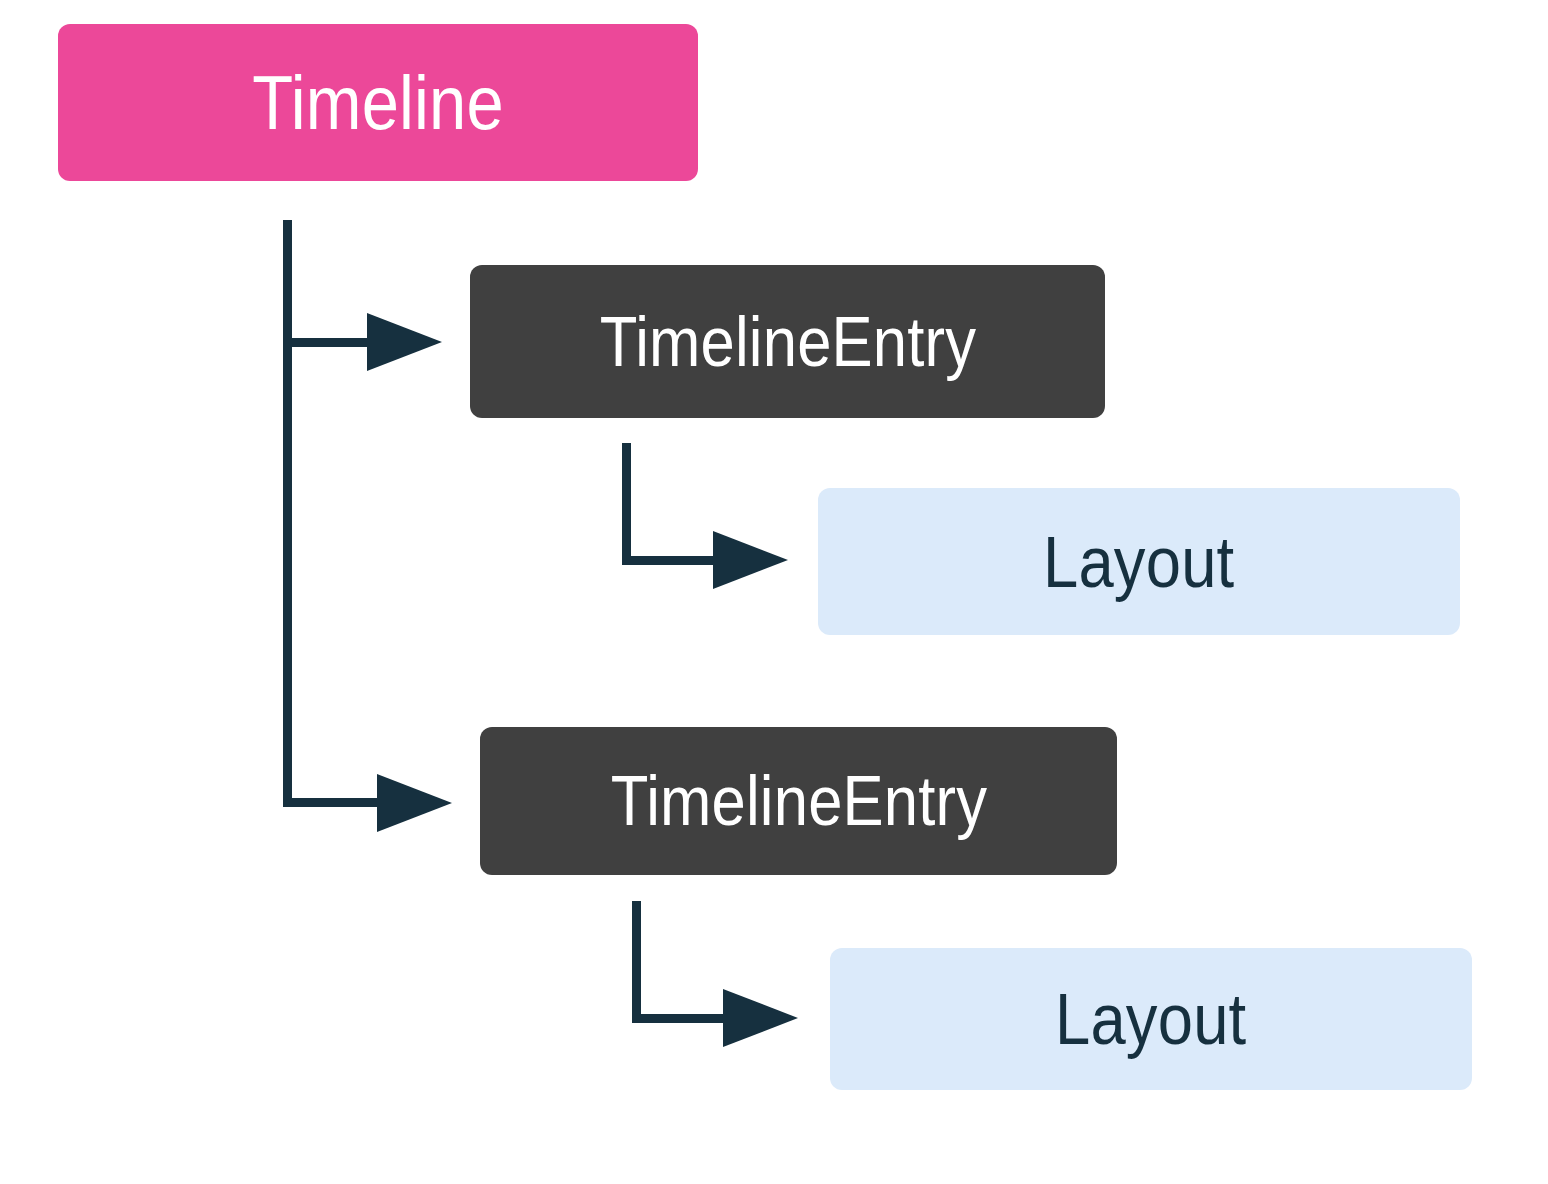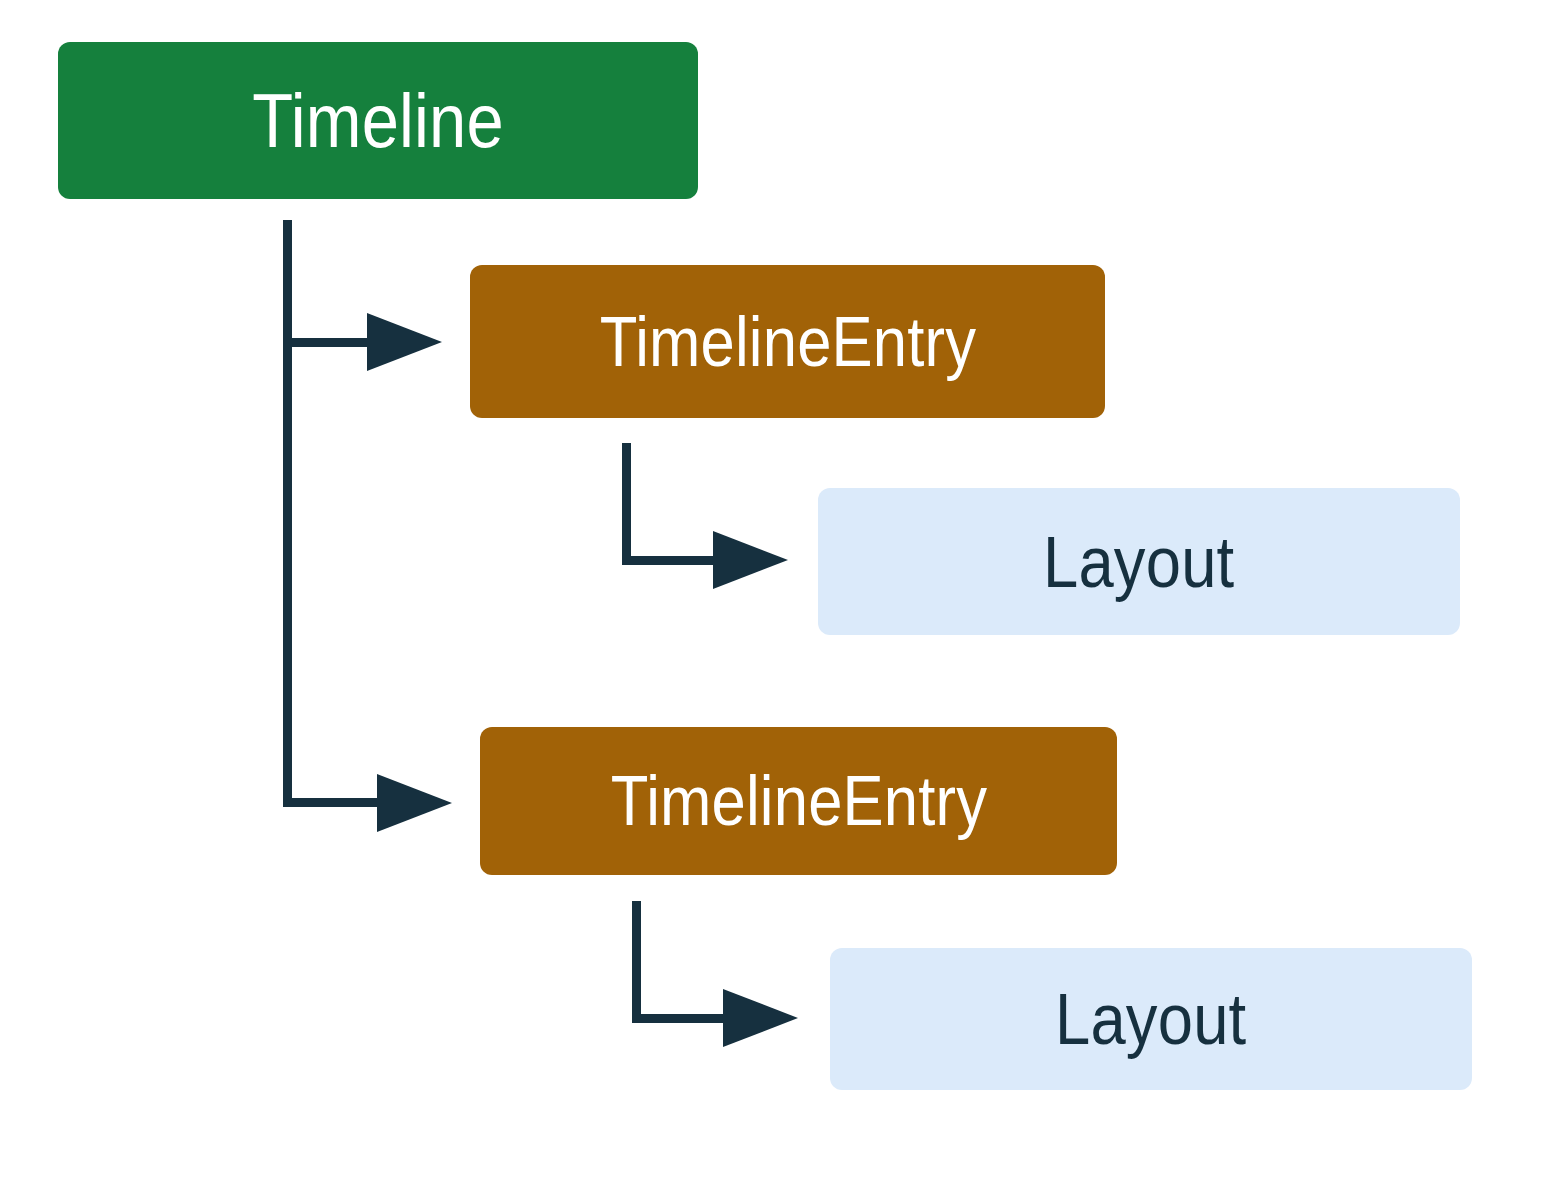--- a/index.html
+++ b/index.html
@@ -42,33 +42,33 @@
     display: block;
     font-weight: 400;
     letter-spacing: 0.2px;
     transform: scaleX(0.88);
     transform-origin: center center;
   }
 
   
   .node-root {
     left: 58px;
-    top: 42px;
+    top: 24px;
     width: 640px;
     height: 157px;
-    background: #15803d;
+    background: #ec4899;
   }
   .node-root .node-label {
     color: #ffffff;
     font-size: 76px;
   }
 
   
   .node-entry {
-    background: #a16207;
+    background: #404040;
   }
   .node-entry .node-label {
     color: #ffffff;
     font-size: 70px;
   }
   .node-entry-1 {
     left: 470px;
     top: 265px;
     width: 635px;
     height: 153px;

